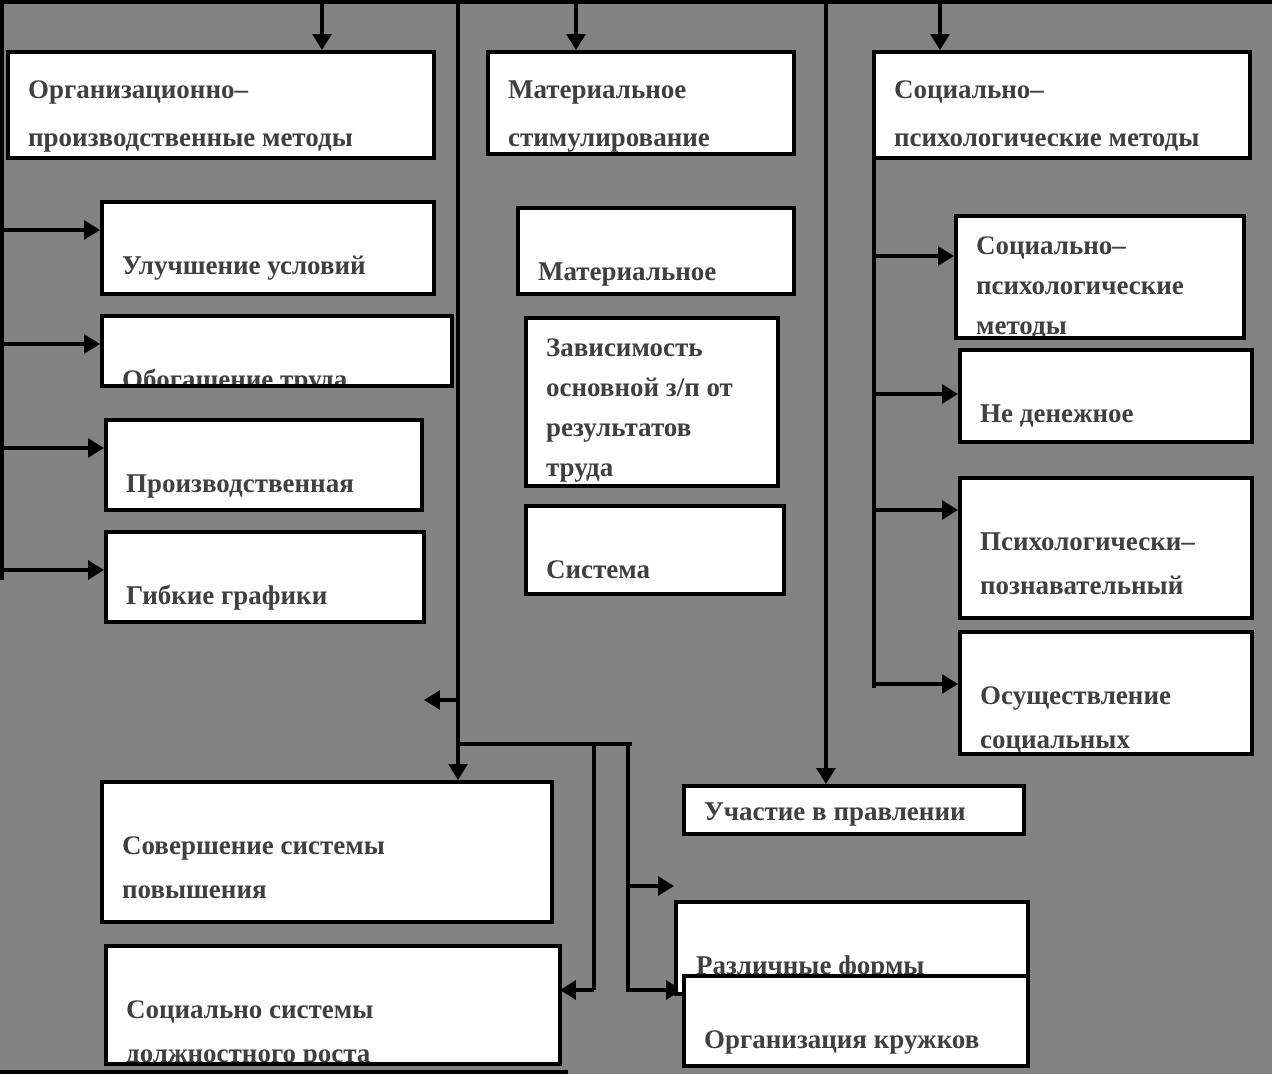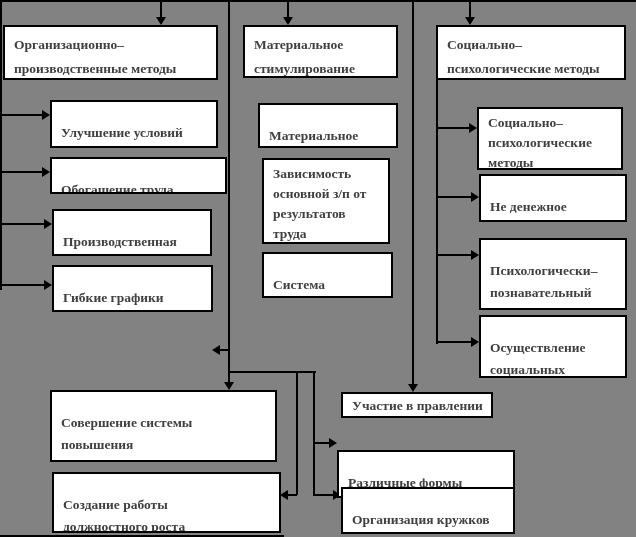--- a/index.html
+++ b/index.html
@@ -79,35 +79,35 @@
   <div class="box" style="left:50px;top:100px;width:168px;height:48px">Улучшение условий
 труда</div>
   <div class="box" style="left:50px;top:157px;width:177px;height:37px">Обогащение труда</div>
   <div class="box" style="left:52px;top:209px;width:160px;height:47px">Производственная
 ротация</div>
   <div class="box" style="left:52px;top:265px;width:161px;height:47px">Гибкие графики
 работы</div>
   <div class="box" style="left:50px;top:390px;width:227px;height:72px">Совершение системы
 повышения
 квалификационного уровня</div>
-  <div class="box" style="left:52px;top:472px;width:229px;height:61px">Создание работы
+  <div class="box" style="left:52px;top:472px;width:229px;height:61px">Социально системы
 должностного роста</div>
 
   <div class="box hdr" style="left:243px;top:25px;width:155px;height:53px">Материальное
 стимулирование</div>
   <div class="box" style="left:258px;top:103px;width:140px;height:45px">Материальное
 стимулирование</div>
   <div class="box lh20" style="left:262px;top:158px;width:128px;height:86px">Зависимость
 основной з/п от
 результатов
 труда</div>
   <div class="box" style="left:262px;top:252px;width:131px;height:46px">Система
 премирования</div>
 
-  <div class="box one" style="left:341px;top:392px;width:152px;height:26px">Участие в правлении</div>
+  <div class="box one" style="left:341px;top:392px;width:172px;height:26px">Участие в правлении</div>
   <div class="box" style="left:337px;top:450px;width:178px;height:48px">Различные формы
 соуправления</div>
   <div class="box" style="left:341px;top:487px;width:174px;height:47px">Организация кружков
 качества и т.д.</div>
 
   <div class="box hdr" style="left:436px;top:25px;width:190px;height:55px">Социально–
 психологические методы</div>
   <div class="box lh20" style="left:477px;top:107px;width:146px;height:63px">Социально–
 психологические
 методы</div>

